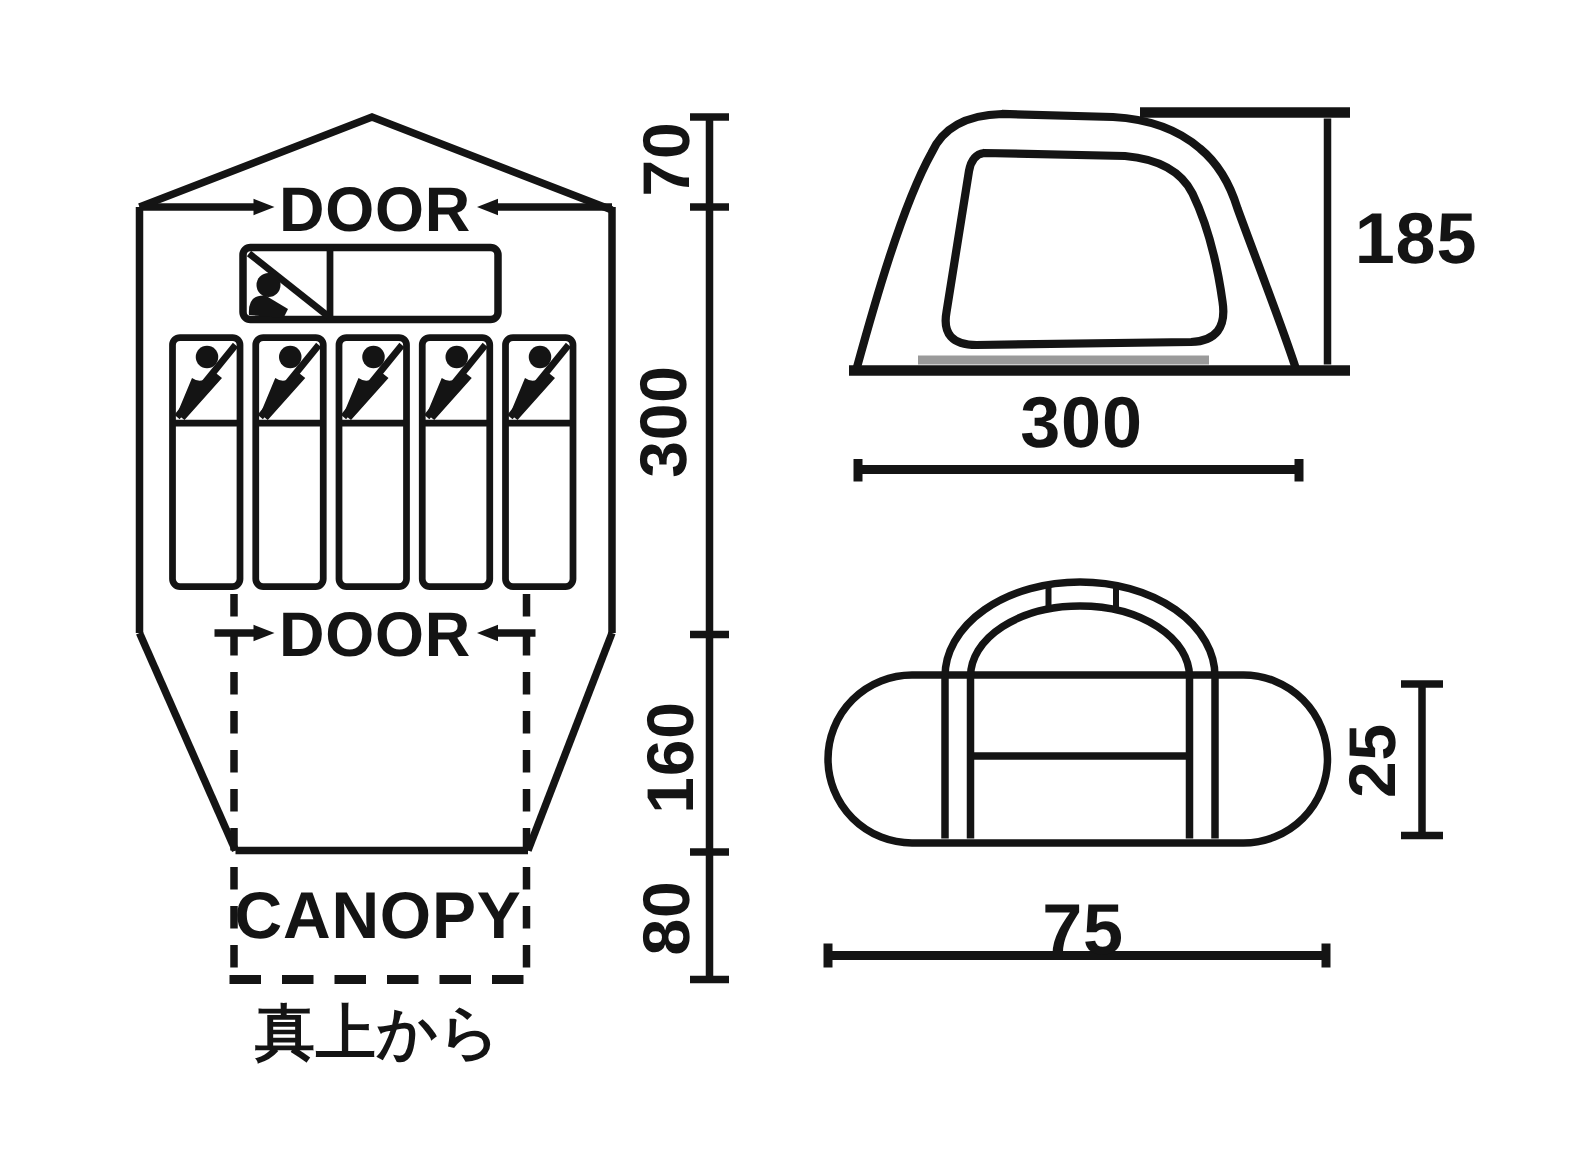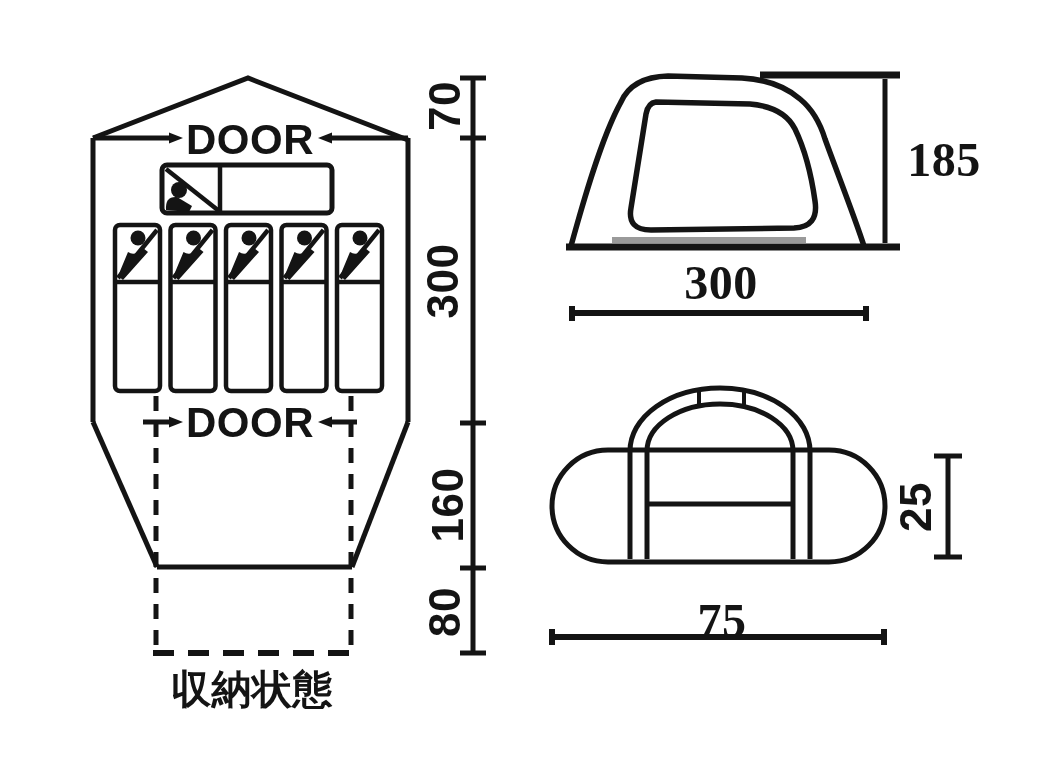--- a/index.html
+++ b/index.html
@@ -6,21 +6,21 @@
   .canvas{
     position:relative;width:1055px;height:776px;background:#fff;overflow:hidden;
     font-family:"Liberation Sans","DejaVu Sans",sans-serif;
   }
   .canvas svg{position:absolute;left:0;top:0;}
   .lbl{
     position:absolute;font-weight:700;color:#141414;white-space:nowrap;
     transform:translate(-50%,-50%);line-height:1;letter-spacing:0.5px;
   }
   .rot{transform:translate(-50%,-50%) rotate(-90deg);}
-  .f48{font-size:48px;font-family:Liberation Serif, serif;}
+  .f48{font-size:48px;}
   .f44{font-size:44px;}
   .f42{font-size:42px;text-align:center;}
   .f40{font-size:40px;}
 </style>
 </head>
 <body>
 
 <div class="canvas">
 
   <svg width="1055" height="776" viewBox="0 0 1055 776">
@@ -133,21 +133,22 @@
       <g>
         <line x1="552" y1="637" x2="885" y2="637" stroke="#141414" stroke-width="6"></line>
         <line x1="552" y1="629" x2="552" y2="645" stroke="#141414" stroke-width="6"></line>
         <line x1="884" y1="629" x2="884" y2="645" stroke="#141414" stroke-width="6"></line>
       </g>
     </g>
   </svg>
 
   <div class="lbl f42" style="left:250px;top:140px;">DOOR</div>
   <div class="lbl f42" style="left:250px;top:423px;">DOOR</div>
-  <div class="lbl f40" style="left:252px;top:689px;">収納状態</div>
+  <div class="lbl f44" style="left:252px;top:611px;">CANOPY</div>
+  <div class="lbl f40" style="left:252px;top:689px;">真上から</div>
 
   <div class="lbl rot f44" style="left:445px;top:106px;">70</div>
   <div class="lbl rot f44" style="left:443px;top:281px;">300</div>
   <div class="lbl rot f44" style="left:448px;top:505px;">160</div>
   <div class="lbl rot f44" style="left:445px;top:612px;">80</div>
 
   <div class="lbl f48" style="left:944px;top:160px;">185</div>
   <div class="lbl f48" style="left:721px;top:283px;">300</div>
 
   <div class="lbl rot f44" style="left:916px;top:507px;">25</div>

